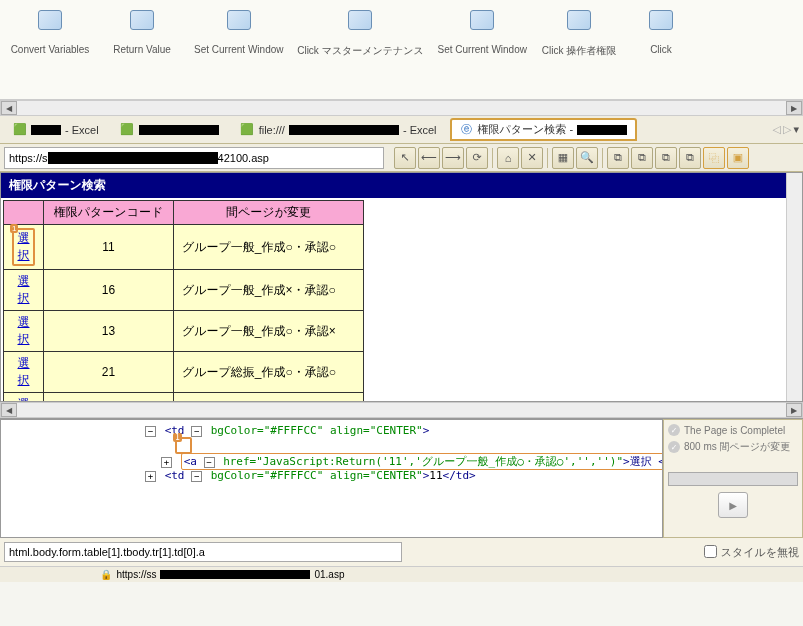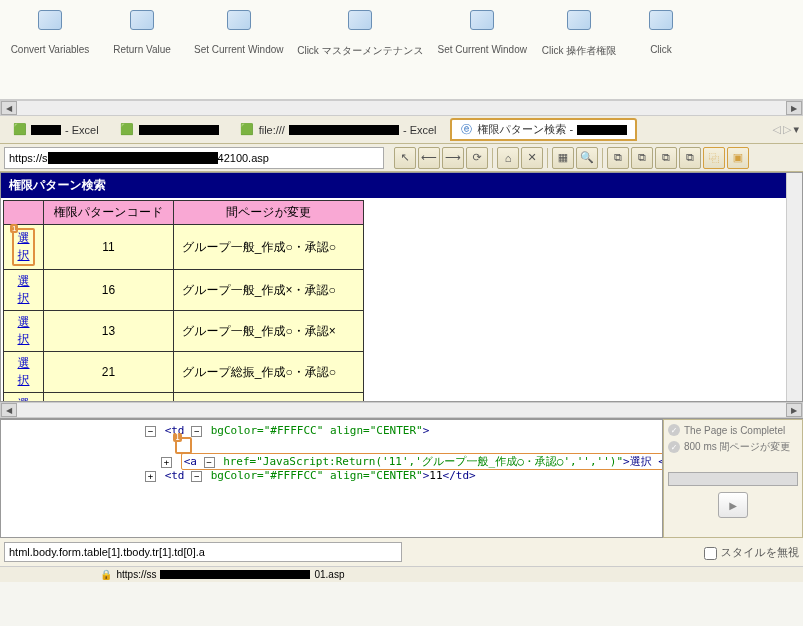--- a/index.html
+++ b/index.html
@@ -41,21 +41,21 @@
 .dom-text { color: #008; }
 .dom-highlight { border: 1px solid #e09040; border-radius: 2px; padding: 1px 2px; }
 .tree-toggle { display: inline-block; width: 11px; height: 11px; border: 1px solid #888; text-align: center; line-height: 9px; font-size: 9px; background: #fff; margin-right: 2px; }
 .side-panel { width: 140px; background: #f5f2e5; border: 1px solid #c0b890; padding: 4px; font-size: 10px; color: #777; }
 .side-item { display: flex; align-items: center; gap: 4px; margin-bottom: 4px; }
 .check-icon { width: 12px; height: 12px; border-radius: 50%; background: #ccc; display: flex; align-items: center; justify-content: center; color: #fff; font-size: 8px; }
 .side-scroll { height: 14px; background: #ddd; border: 1px solid #aaa; margin-top: 18px; }
 .play-btn { width: 30px; height: 26px; border: 1px solid #aaa; background: linear-gradient(#fff,#e8e8e8); border-radius: 3px; display: flex; align-items: center; justify-content: center; margin-top: 6px; margin-left: auto; margin-right: auto; color: #888; }
 .path-bar { display: flex; align-items: center; padding: 4px; gap: 22px; background: #f5f2e5; }
 .path-input { flex: 1; height: 20px; border: 1px solid #aaa; background: #fff; padding: 0 4px; font-size: 11px; max-width: 420px; }
-.checkbox-wrap { display: flex; align-items: flex-end; gap: 4px; font-size: 11px; color: #555; margin-left: 280px; }
+.checkbox-wrap { display: flex; align-items: flex-start; gap: 4px; font-size: 11px; color: #555; margin-left: 280px; }
 .status-bar { display: flex; align-items: center; padding: 2px 100px; background: #f0ede0; font-size: 10px; gap: 4px; border-top: 1px solid #ccc; }
 .lock-icon { color: #d4a040; }
 </style>
 </head>
 <body>
 
 <div class="workflow">
   <div class="wf-nodes">
     <div style="width:4px"></div>
     <div class="wf-node">

